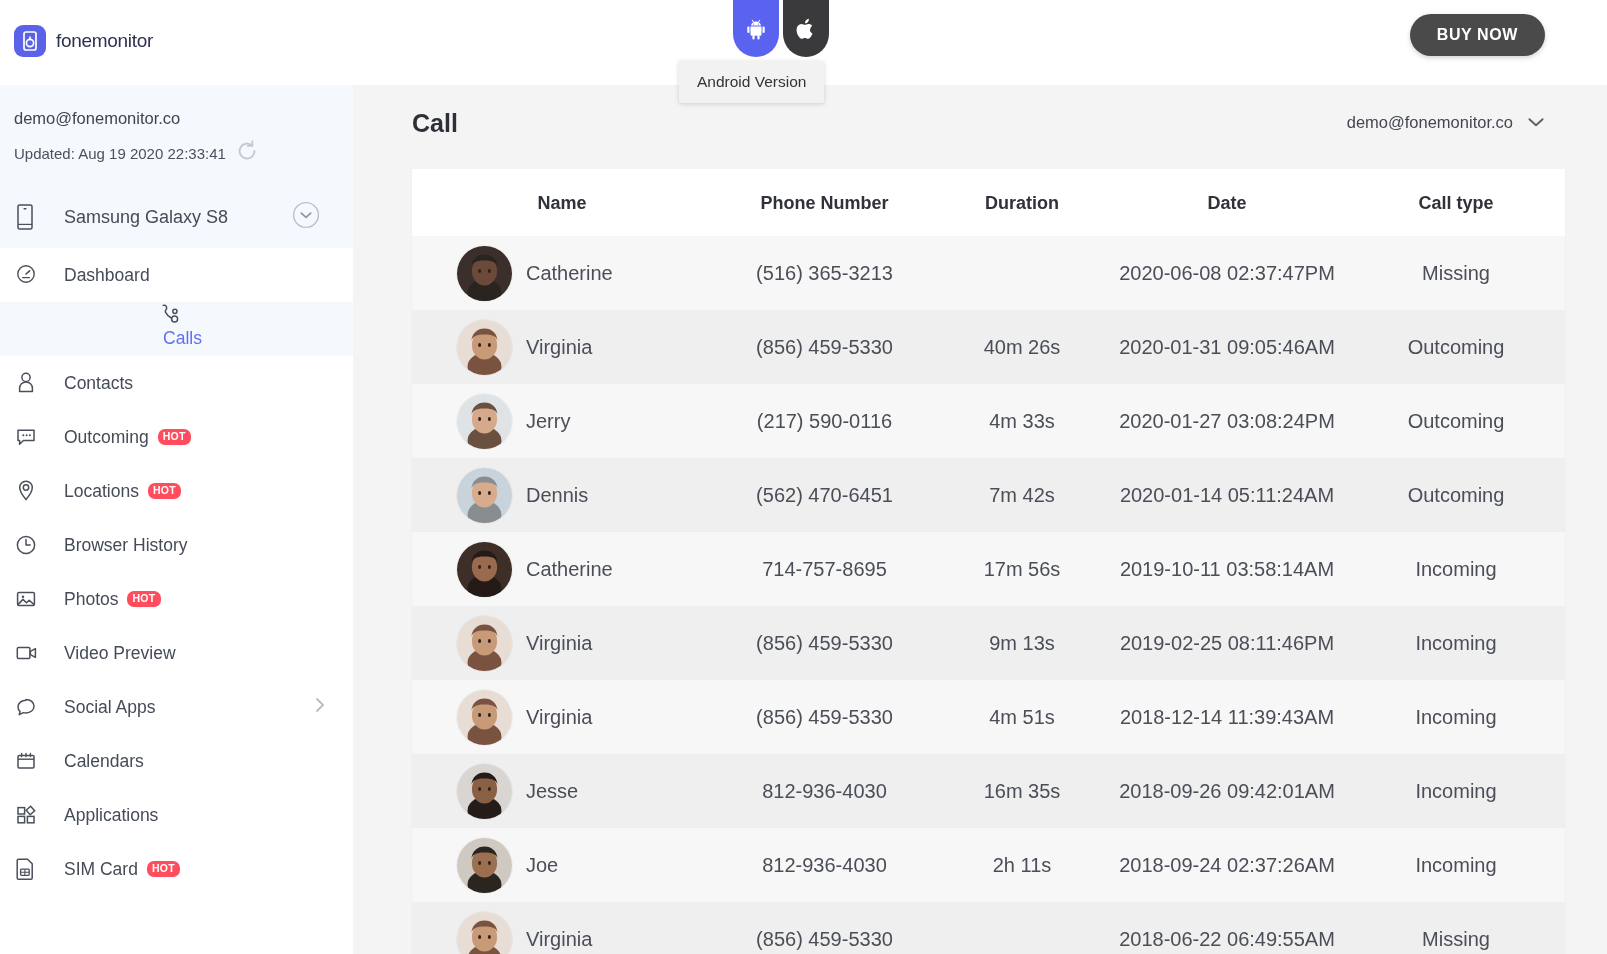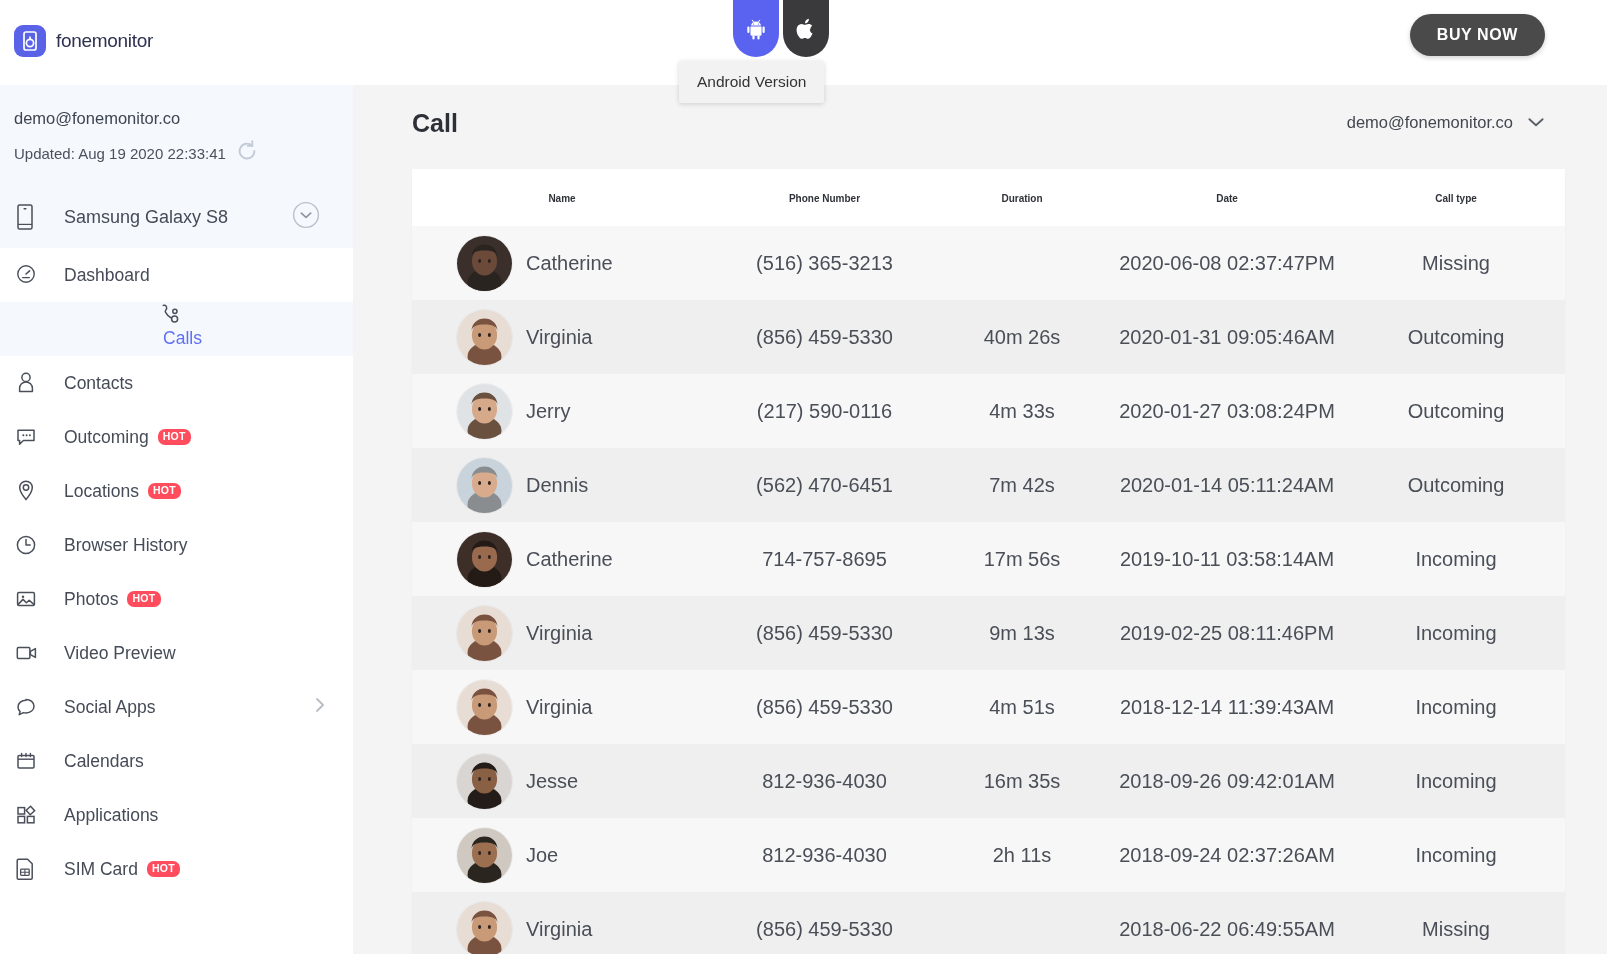--- a/index.html
+++ b/index.html
@@ -124,21 +124,21 @@
   .acct-menu-label { font-size: 16.5px; color: #43474f; }
 
   
   .table-card {
     position: absolute; left: 59px; top: 84px;
     width: 1153px; background: #fff;
     box-shadow: 0 1px 2px rgba(0,0,0,.04);
   }
   table { width: 100%; border-collapse: collapse; table-layout: fixed; }
   thead th {
-    font-size: 10px; font-weight: bold; color: #2f3239;
+    font-size: 18px; font-weight: bold; color: #2f3239;
     padding: 24px 0 22px 0; background: #fff; text-align: center;
   }
   tbody td {
     font-size: 20px; color: #4a4e57; text-align: center;
     height: 74px; vertical-align: middle;
   }
   tbody tr:nth-child(odd)  td { background: #f7f7f7; }
   tbody tr:nth-child(even) td { background: #efefef; }
   .name-cell { text-align: left; padding-left: 0; }
   .name-inner { display: flex; align-items: center; gap: 14px; padding-left: 45px; }

